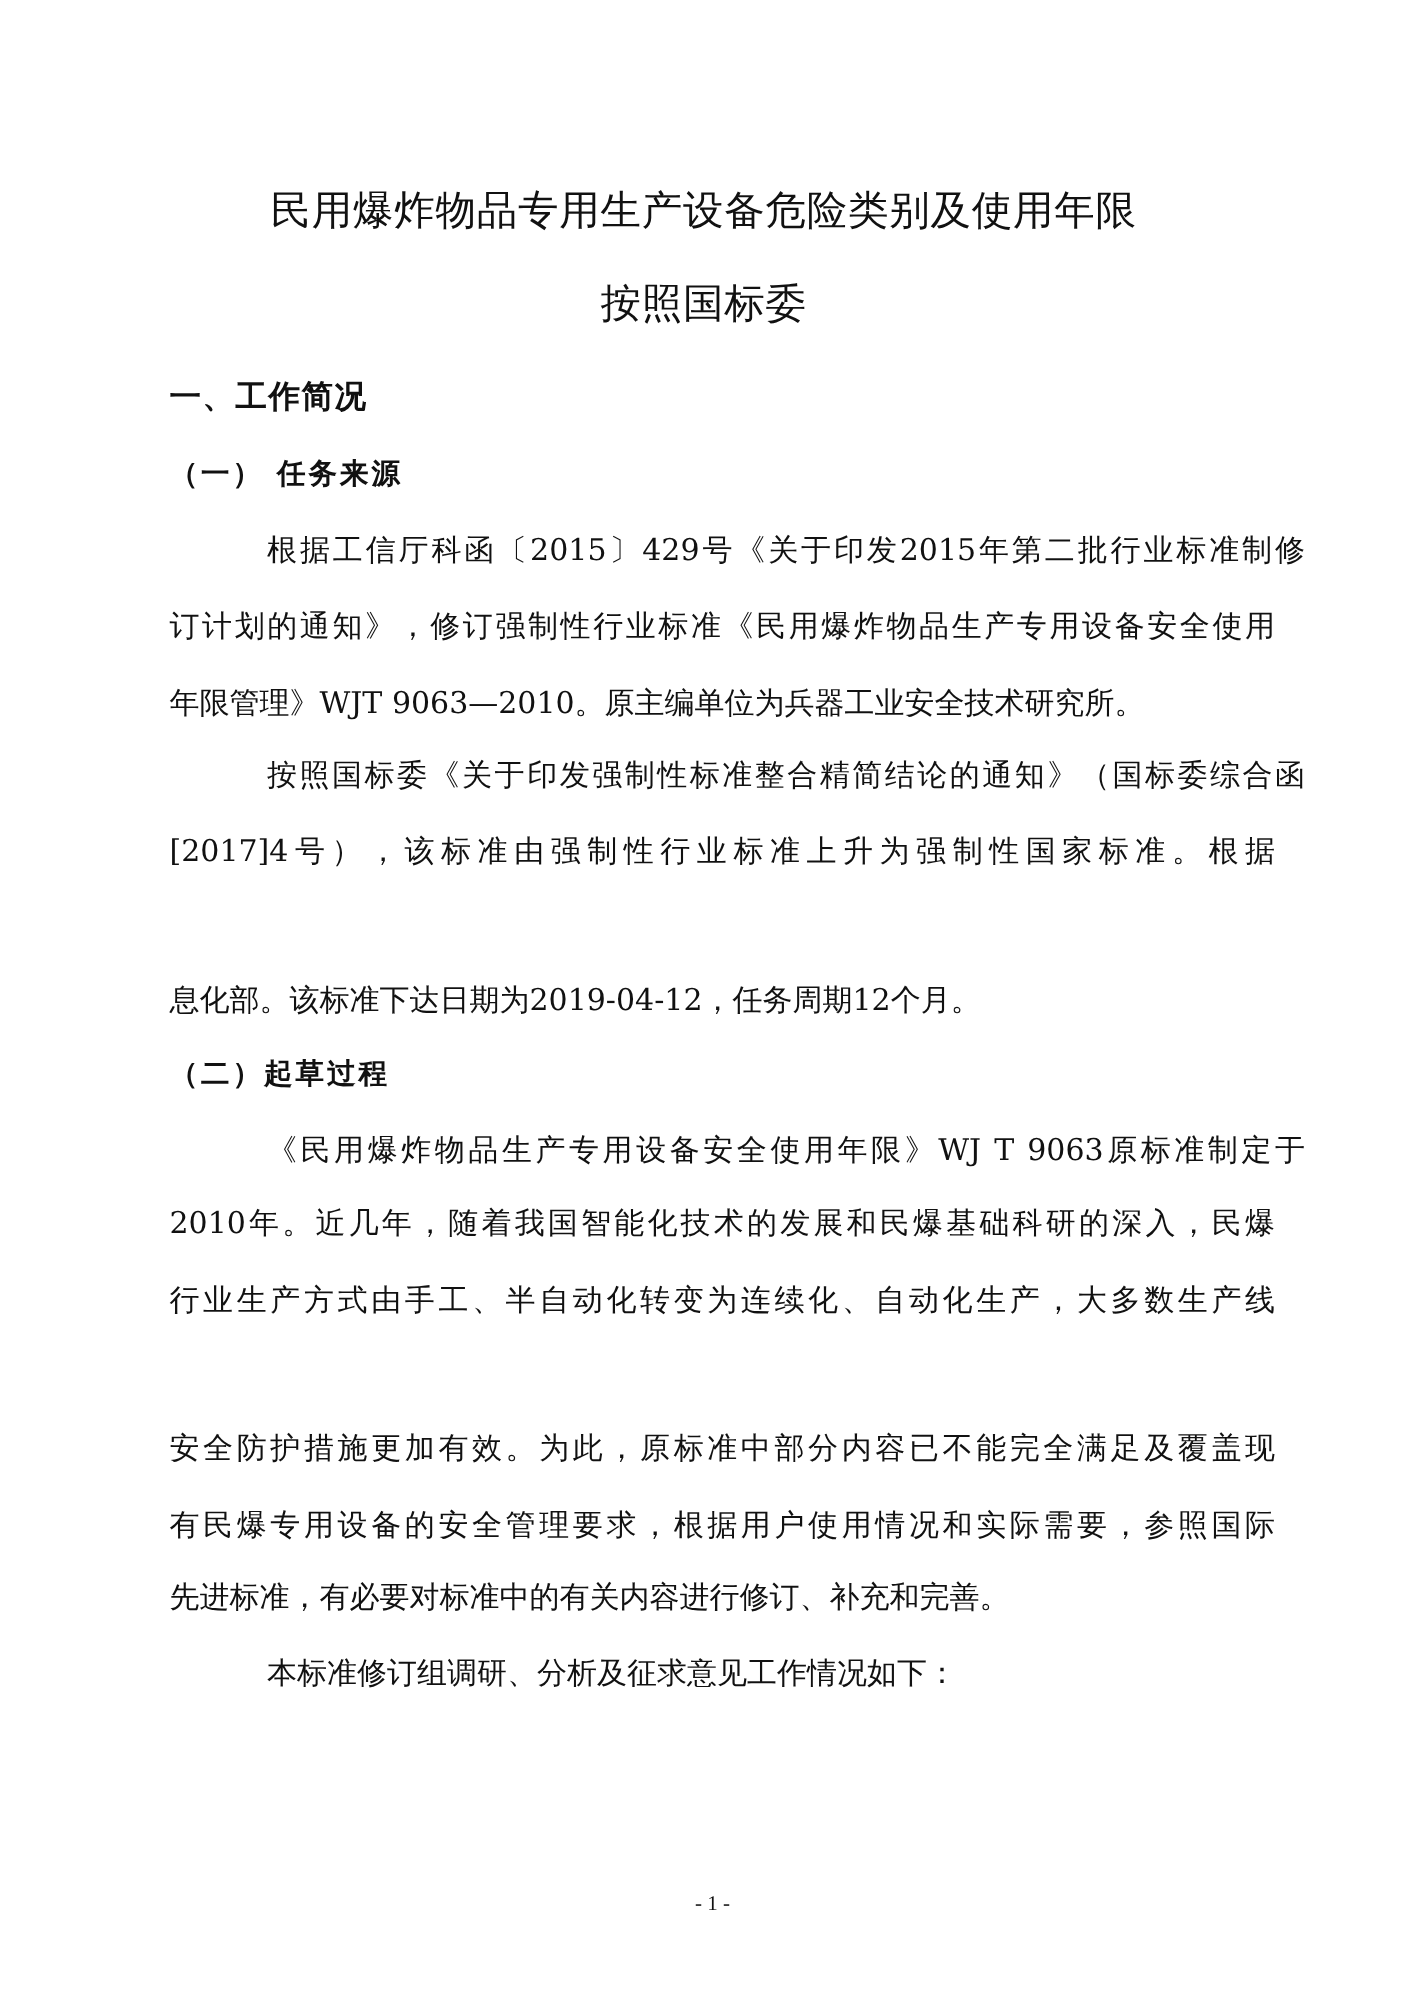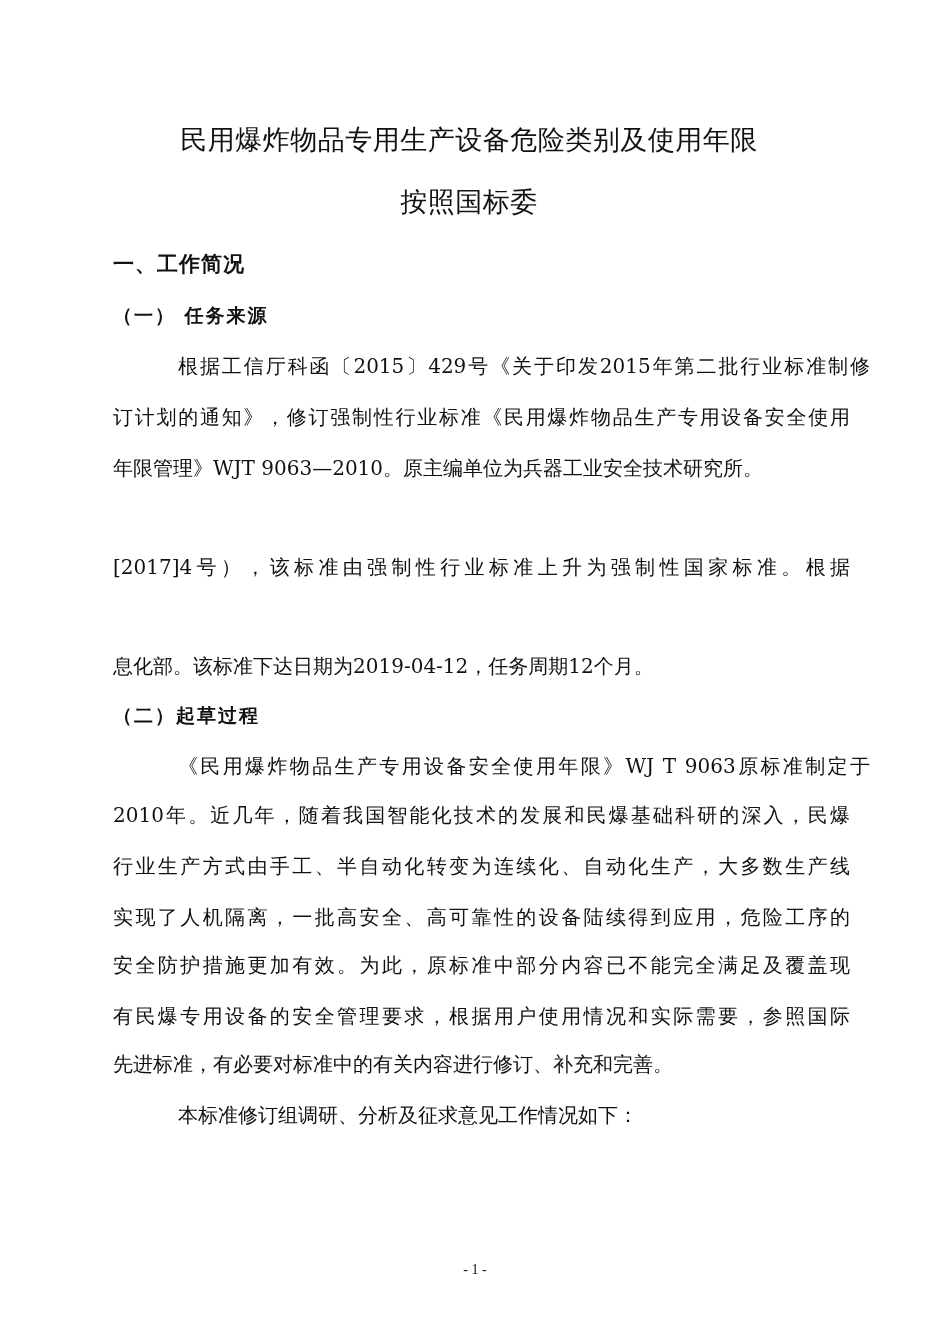--- a/index.html
+++ b/index.html
@@ -85,29 +85,29 @@
   <div class="title l2">按照国标委</div>
 
   <div class="h1">一、工作简况</div>
 
   <div class="h2 s1">（一）  任务来源</div>
 
   <div class="line indent" style="top:352px">根据工信厅科函〔2015〕429号《关于印发2015年第二批行业标准制修</div>
   <div class="line" style="top:403px">订计划的通知》，修订强制性行业标准《民用爆炸物品生产专用设备安全使用</div>
   <div class="line last" style="top:454px">年限管理》WJT 9063—2010。原主编单位为兵器工业安全技术研究所。</div>
 
+  <div class="line indent" style="top:502px">按照国标委《关于印发强制性标准整合精简结论的通知》（国标委综合函</div>
   <div class="line" style="top:553px">[2017]4号），该标准由强制性行业标准上升为强制性国家标准。根据</div>
   <div class="line last" style="top:652px">息化部。该标准下达日期为2019-04-12，任务周期12个月。</div>
 
   <div class="h2 s2">（二）起草过程</div>
 
   <div class="line indent" style="top:752px">《民用爆炸物品生产专用设备安全使用年限》WJ T 9063原标准制定于</div>
   <div class="line" style="top:801px">2010年。近几年，随着我国智能化技术的发展和民爆基础科研的深入，民爆</div>
   <div class="line" style="top:852px">行业生产方式由手工、半自动化转变为连续化、自动化生产，大多数生产线</div>
-  <div class="line" style="top:903px">实现了人机隔离，一批高安全、高可靠性的设备陆续得到应用，危险工序的</div>
   <div class="line" style="top:951px">安全防护措施更加有效。为此，原标准中部分内容已不能完全满足及覆盖现</div>
   <div class="line" style="top:1002px">有民爆专用设备的安全管理要求，根据用户使用情况和实际需要，参照国际</div>
   <div class="line last" style="top:1050px">先进标准，有必要对标准中的有关内容进行修订、补充和完善。</div>
 
   <div class="line indent last" style="top:1101px">本标准修订组调研、分析及征求意见工作情况如下：</div>
 
 
   <div class="footer">- 1 -</div>
 </div>
 

